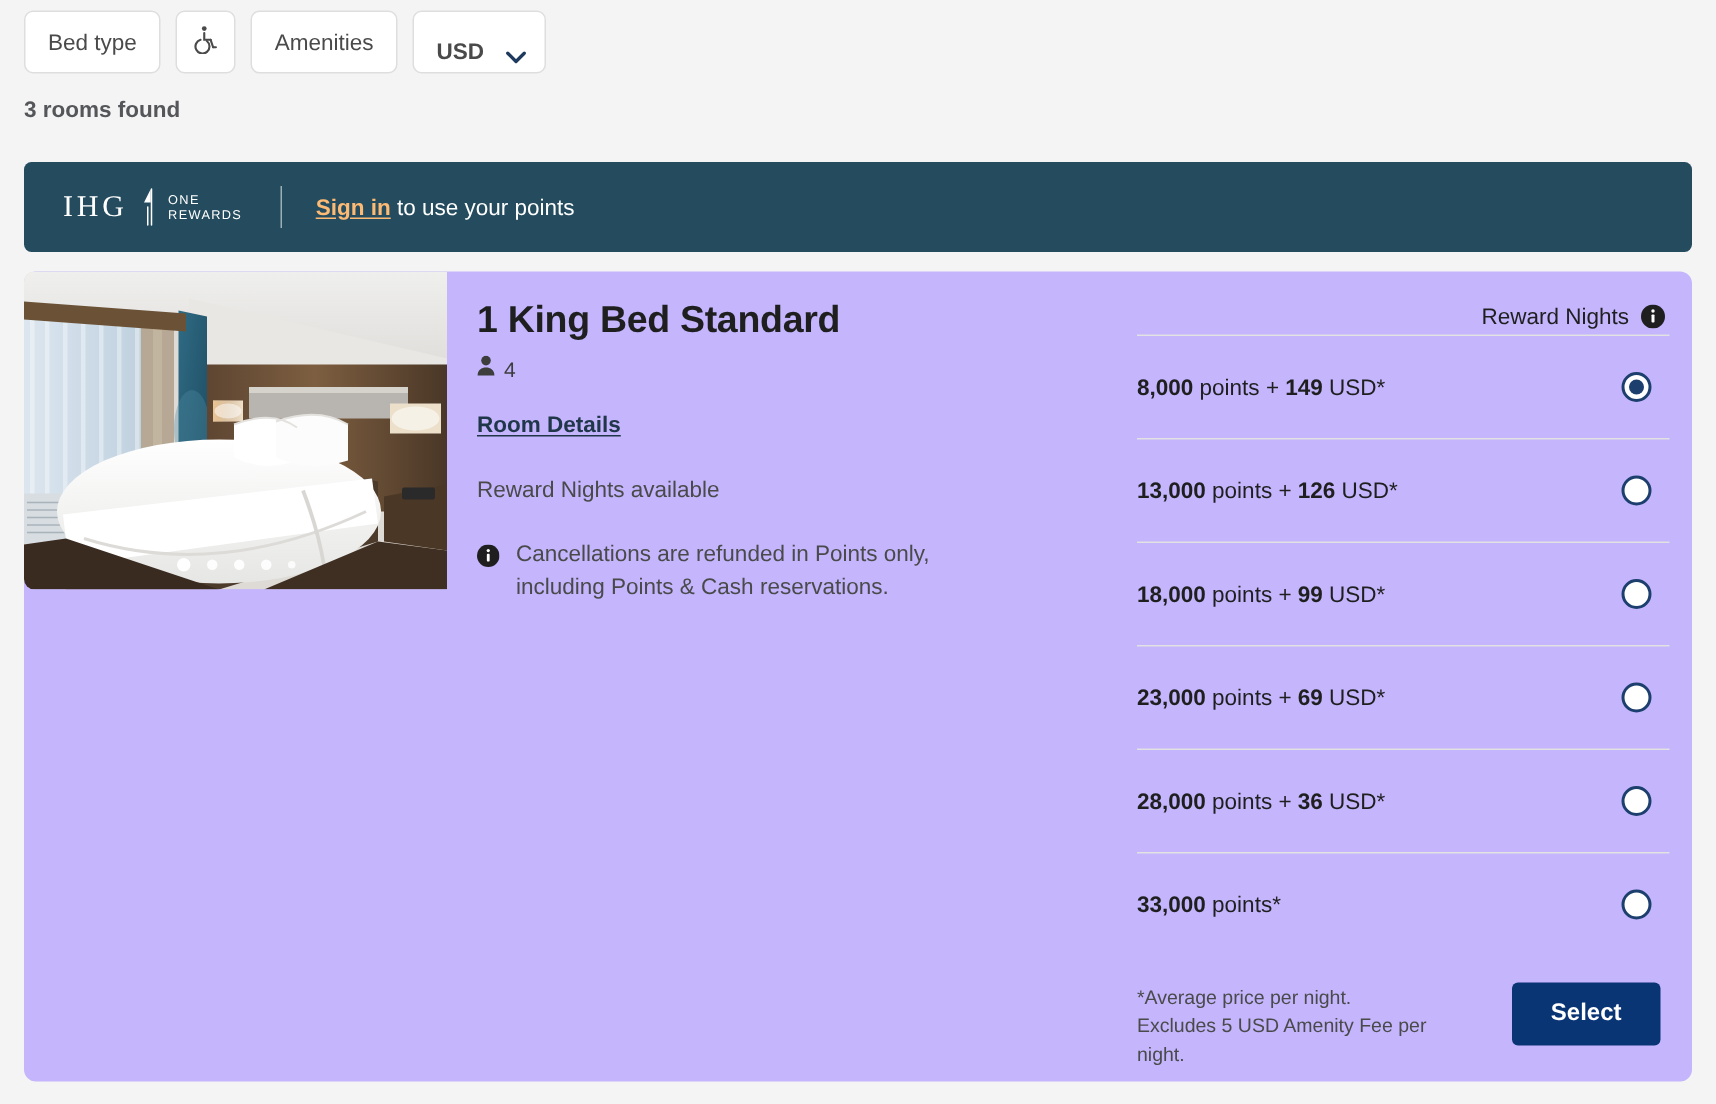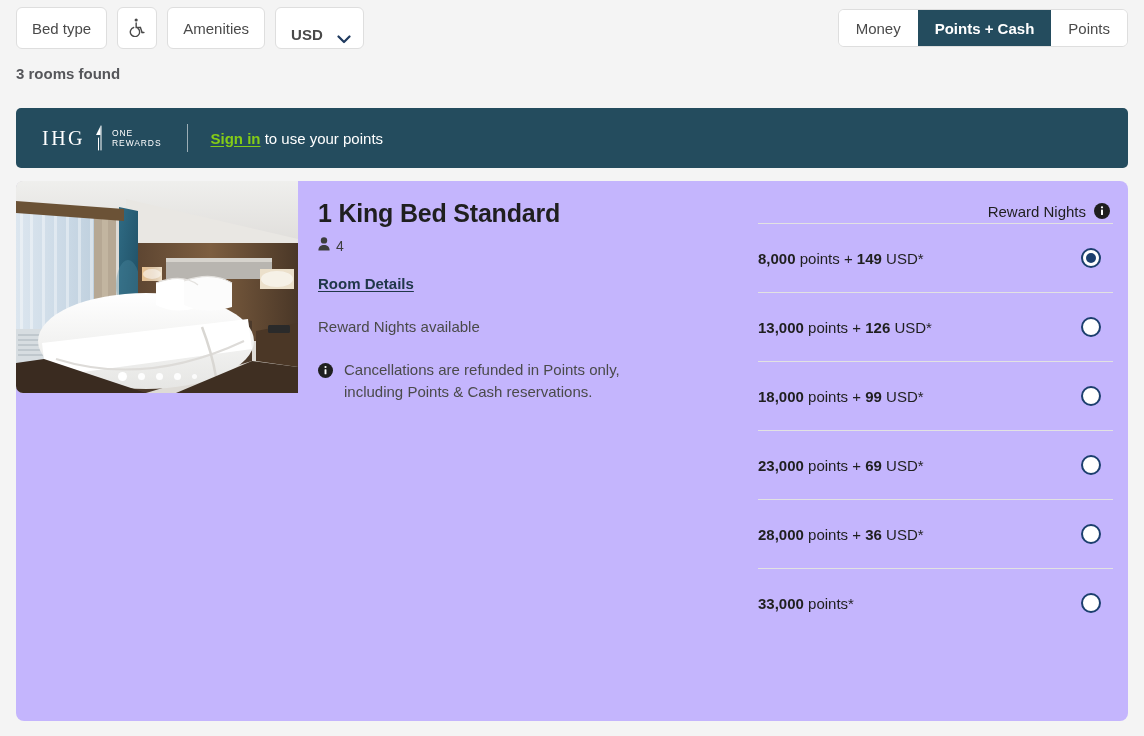--- a/index.html
+++ b/index.html
@@ -115,21 +115,21 @@
   .banner-divider {
     width: 1px; height: 28px;
     background: rgba(255,255,255,0.55);
     margin: 0 22px 0 26px;
   }
   .banner-text {
     font-size: 15px;
     color: #ffffff;
   }
   .banner-text a {
-    color: #84cc16;
+    color: #fdba74;
     font-weight: bold;
     text-decoration: underline;
     text-underline-offset: 2px;
   }
 
   
   .card {
     position: absolute;
     top: 181px; left: 16px;
     width: 1112px; height: 540px;
@@ -316,25 +316,20 @@
     <div class="pill select-pill">
       <span>USD</span>
       <span class="chev">
         <svg width="14" height="9" viewBox="0 0 14 9" fill="none" stroke="#1f3a5f" stroke-width="2.2" stroke-linecap="round" stroke-linejoin="round">
           <path d="M1.5 1.5 L7 7 L12.5 1.5"></path>
         </svg>
       </span>
     </div>
   </div>
 
-  <div class="toggle-group">
-    <button class="toggle-btn">Money</button>
-    <button class="toggle-btn active">Points + Cash</button>
-    <button class="toggle-btn">Points</button>
-  </div>
 </div>
 
 <div class="rooms-found">3 rooms found</div>
 
 <div class="banner">
   <div class="ihg-logo">
     <span class="ihg-word">IHG</span>
     <span class="ihg-mark">
       <svg width="13" height="26" viewBox="0 0 13 26" fill="none" stroke="#ffffff" stroke-width="1" stroke-linecap="round">
         <path d="M8.5 1 L4 10 L8.5 10 Z" fill="#ffffff" stroke="none"></path>
@@ -520,14 +515,21 @@
     <div class="rate-row">
       <span class="rate-text"><b>28,000</b> <span>points</span> <span>+</span> <b>36</b> <span>USD*</span></span>
       <span class="radio"></span>
     </div>
 
     <div class="rate-row">
       <span class="rate-text"><b>33,000</b> <span>points*</span></span>
       <span class="radio"></span>
     </div>
 
+    <div class="footnote-row">
+      <div class="footnote">
+        <div>*Average price per night.</div>
+        <div>Excludes 5 USD Amenity Fee per night.</div>
+      </div>
+      <button class="select-btn">Select</button>
+    </div>
   </div>
 </div>
 
 </body></html>

